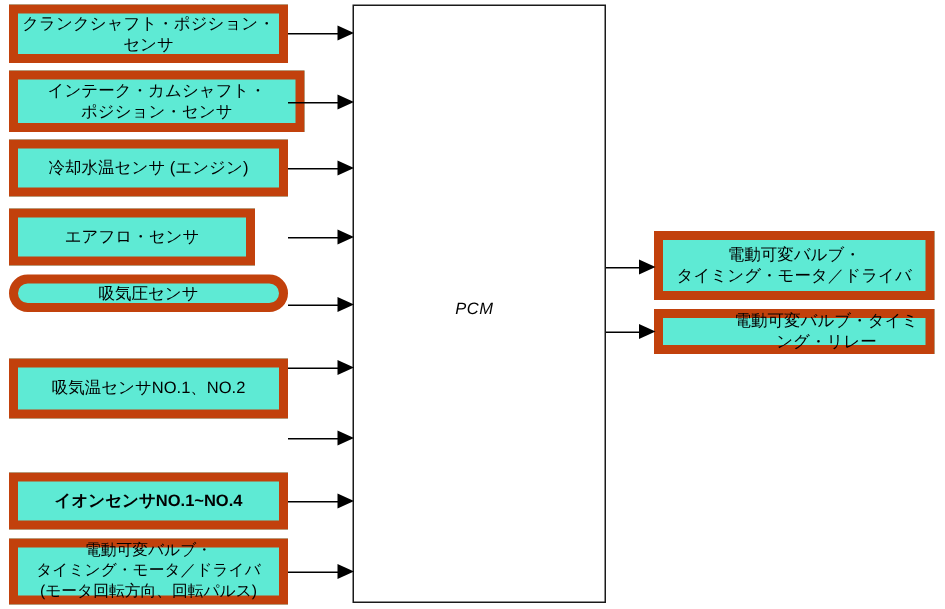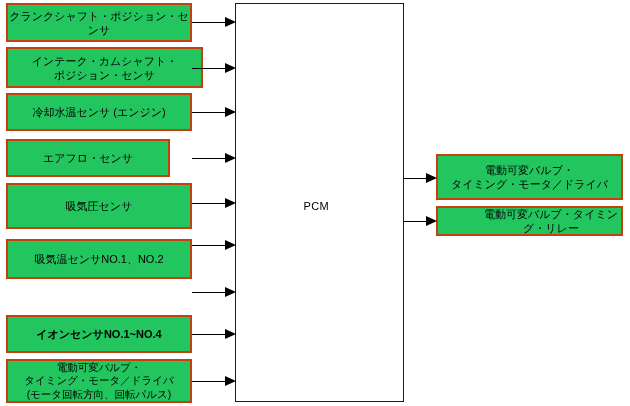--- a/index.html
+++ b/index.html
@@ -11,22 +11,22 @@
     position: relative;
     width: 630px;
     height: 406px;
     background: #ffffff;
     font-family: "Liberation Sans", "DejaVu Sans", sans-serif;
     overflow: hidden;
   }
   .node {
     position: absolute;
     box-sizing: border-box;
-    border: 2px solid #c2410c;
-    background: #22c55e;
+    border: 6px solid #c2410c;
+    background: #5eead4;
     display: flex;
     align-items: center;
     justify-content: center;
     text-align: center;
     color: #000000;
     font-size: 11px;
     line-height: 14px;
     letter-spacing: 0px;
     white-space: pre-line;
   }
@@ -43,20 +43,21 @@
     align-items: flex-start;
     justify-content: center;
     color: #000000;
     font-size: 11px;
   }
   .pcm-label {
     position: absolute;
     color: #000000;
     font-size: 11px;
     letter-spacing: 0.4px;
+    font-style: italic;
   }
   .connector {
     position: absolute;
     height: 0;
     border-top: 1px solid #000000;
   }
   .arrowhead {
     position: absolute;
     width: 0;
     height: 0;
@@ -86,21 +87,21 @@
     <div class="node" style="left: 6px; top: 47px; width: 197px; height: 41px;">インテーク・カムシャフト・
 ポジション・センサ</div>
     <div class="connector" style="left: 192px; top: 68px; width: 34px;"></div>
     <div class="arrowhead" style="left: 225px; top: 63px;"></div>
     <div class="node" style="left: 6px; top: 93px; width: 186px; height: 38px;">冷却水温センサ (エンジン)</div>
     <div class="connector" style="left: 192px; top: 112px; width: 34px;"></div>
     <div class="arrowhead" style="left: 225px; top: 107px;"></div>
     <div class="node" style="left: 6px; top: 139px; width: 164px; height: 38px;">エアフロ・センサ</div>
     <div class="connector" style="left: 192px; top: 158px; width: 34px;"></div>
     <div class="arrowhead" style="left: 225px; top: 153px;"></div>
-    <div class="node" style="left: 6px; top: 183px; width: 186px; height: 46px;">吸気圧センサ</div>
+    <div class="node" style="left: 6px; top: 183px; width: 186px; height: 25px; border-radius: 19px;">吸気圧センサ</div>
     <div class="connector" style="left: 192px; top: 203px; width: 34px;"></div>
     <div class="arrowhead" style="left: 225px; top: 198px;"></div>
     <div class="node" style="left: 6px; top: 226px; width: 186px; height: 40px; margin-top: 13px;">吸気温センサNO.1、NO.2</div>
     <div class="connector" style="left: 192px; top: 245px; width: 34px;"></div>
     <div class="arrowhead" style="left: 225px; top: 240px;"></div>
     <div class="connector" style="left: 192px; top: 292px; width: 34px;"></div>
     <div class="arrowhead" style="left: 225px; top: 287px;"></div>
     <div class="node" style="left: 6px; top: 315px; width: 186px; height: 38px; font-weight: bold;">イオンセンサNO.1~NO.4</div>
     <div class="connector" style="left: 192px; top: 334px; width: 34px;"></div>
     <div class="arrowhead" style="left: 225px; top: 329px;"></div>

